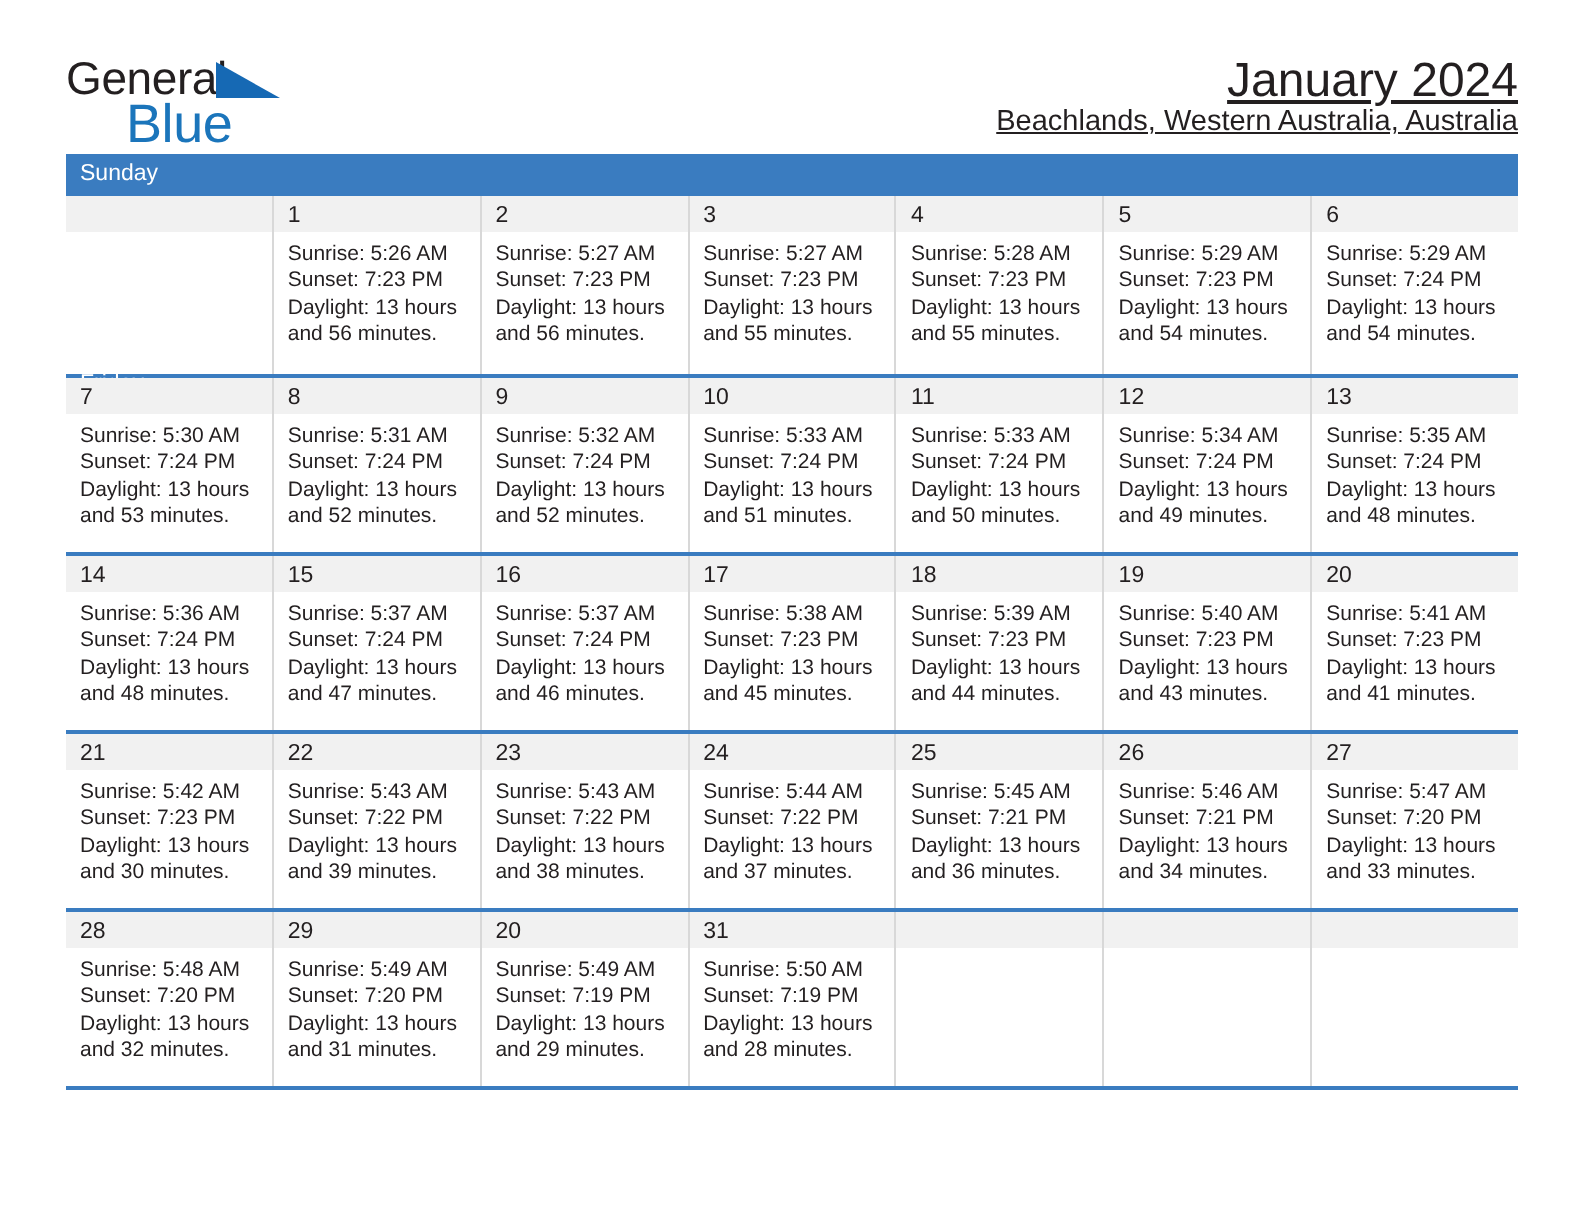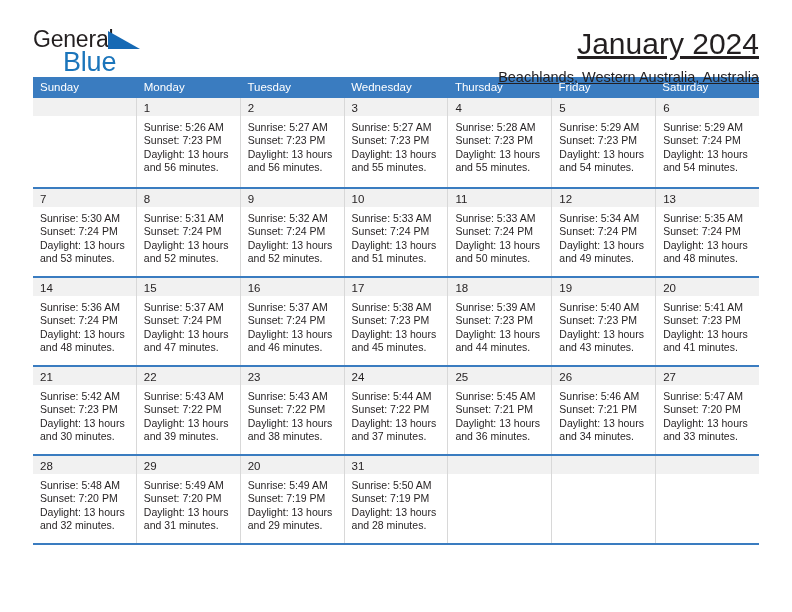--- a/index.html
+++ b/index.html
@@ -67,42 +67,42 @@
     color: #1b75bb;
     line-height: 1;
   }
 
   .titlebox {
     text-align: right;
     flex: none;
     padding-top: 0px;
   }
   .month-title {
-    font-size: 30px;
+    font-size: 24px;
     color: #231f20;
     line-height: 1.05;
     white-space: nowrap;
   }
   .location {
     font-size: 14.5px;
     color: #231f20;
-    margin-top: 9px;
     white-space: nowrap;
     text-align: center;
   }
 
   
   .calendar {
     margin-top: 5px;
     width: 726px;
   }
   .dow-row {
     display: flex;
     background: #3a7cc0;
     height: 21px;
+    flex-direction: column;
   }
   .dow {
     flex: 1 1 0;
     color: #ffffff;
     font-size: 11.5px;
     line-height: 21px;
     padding-left: 7px;
     box-sizing: border-box;
     white-space: nowrap;
   }

